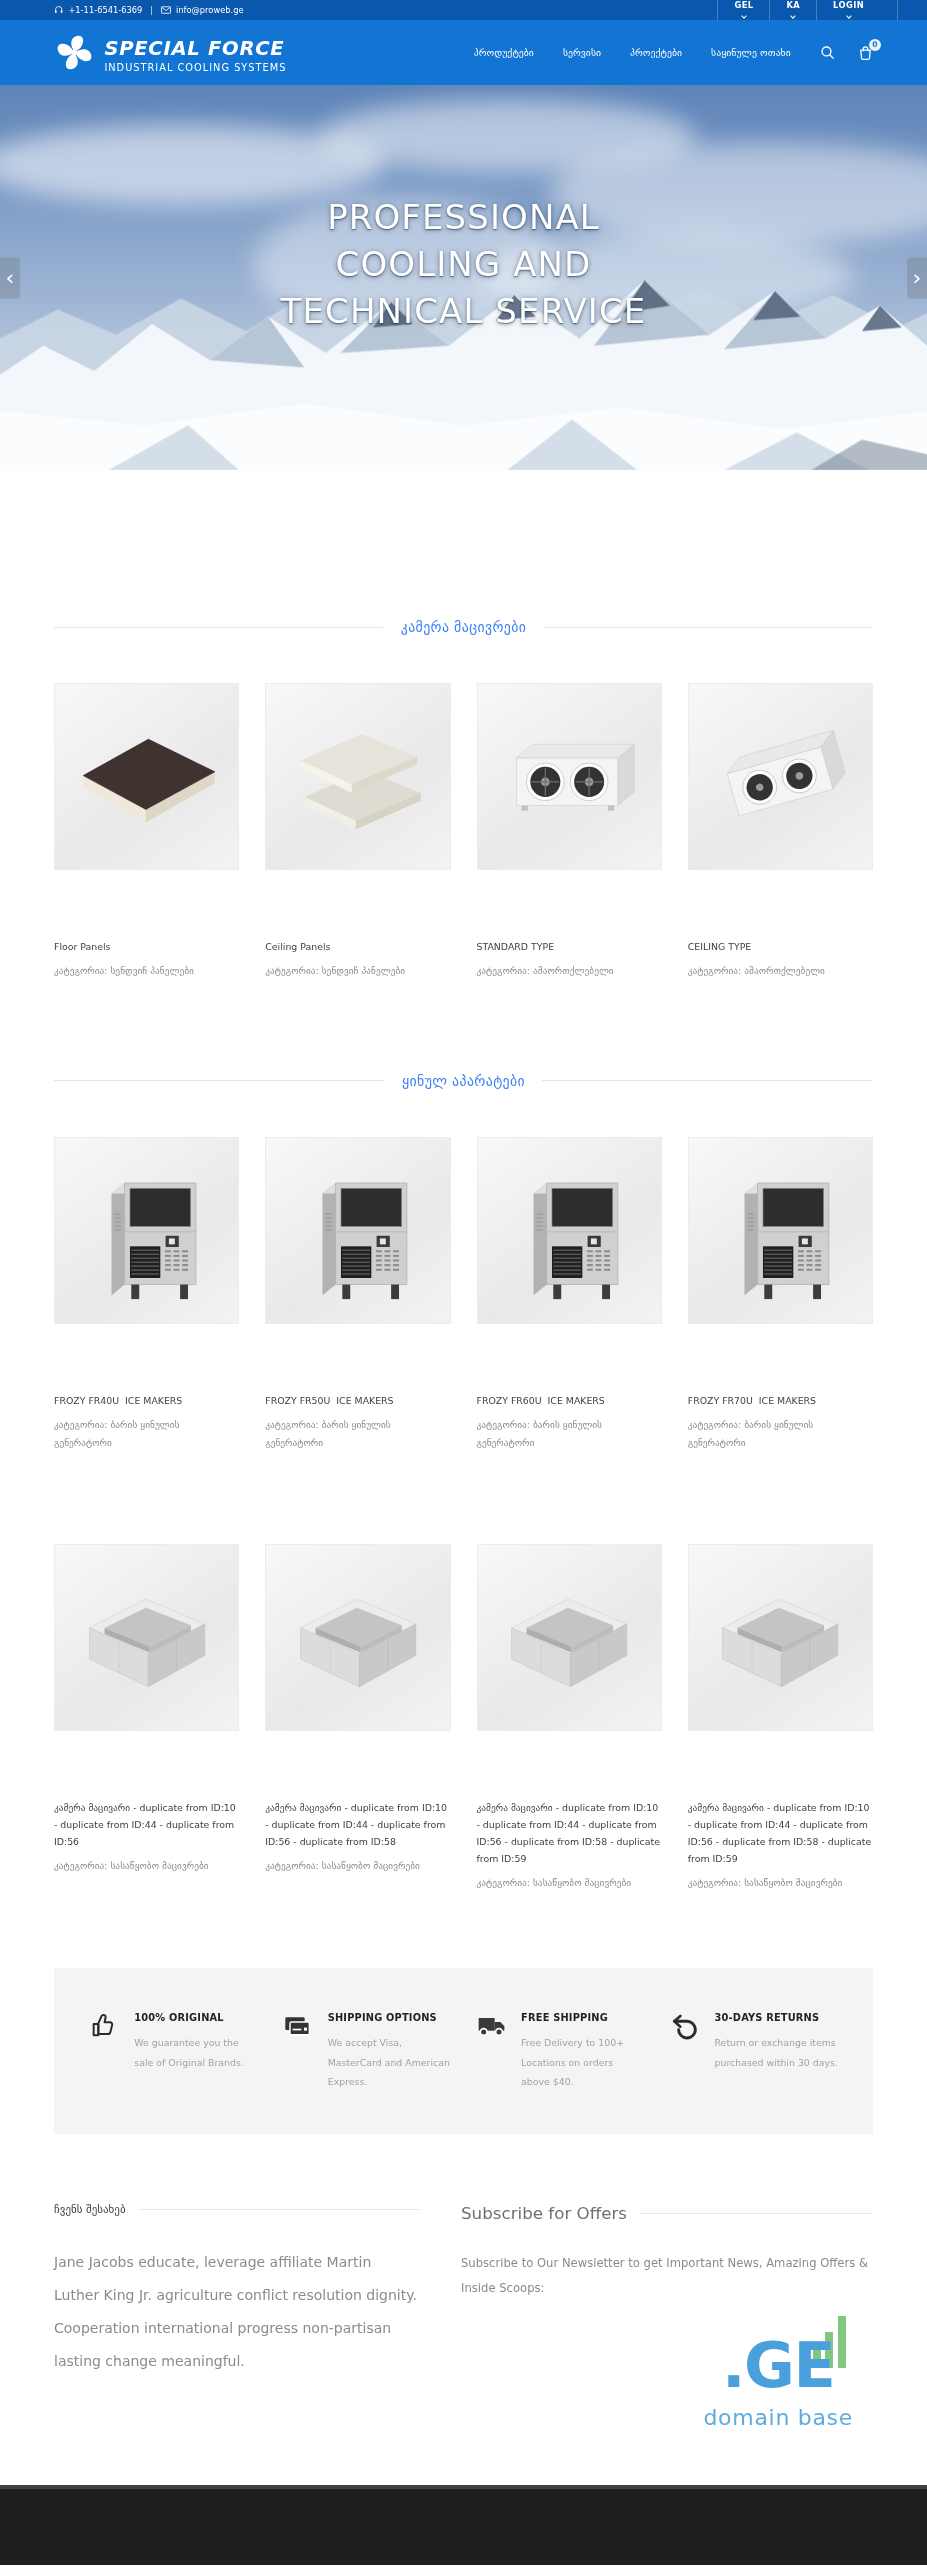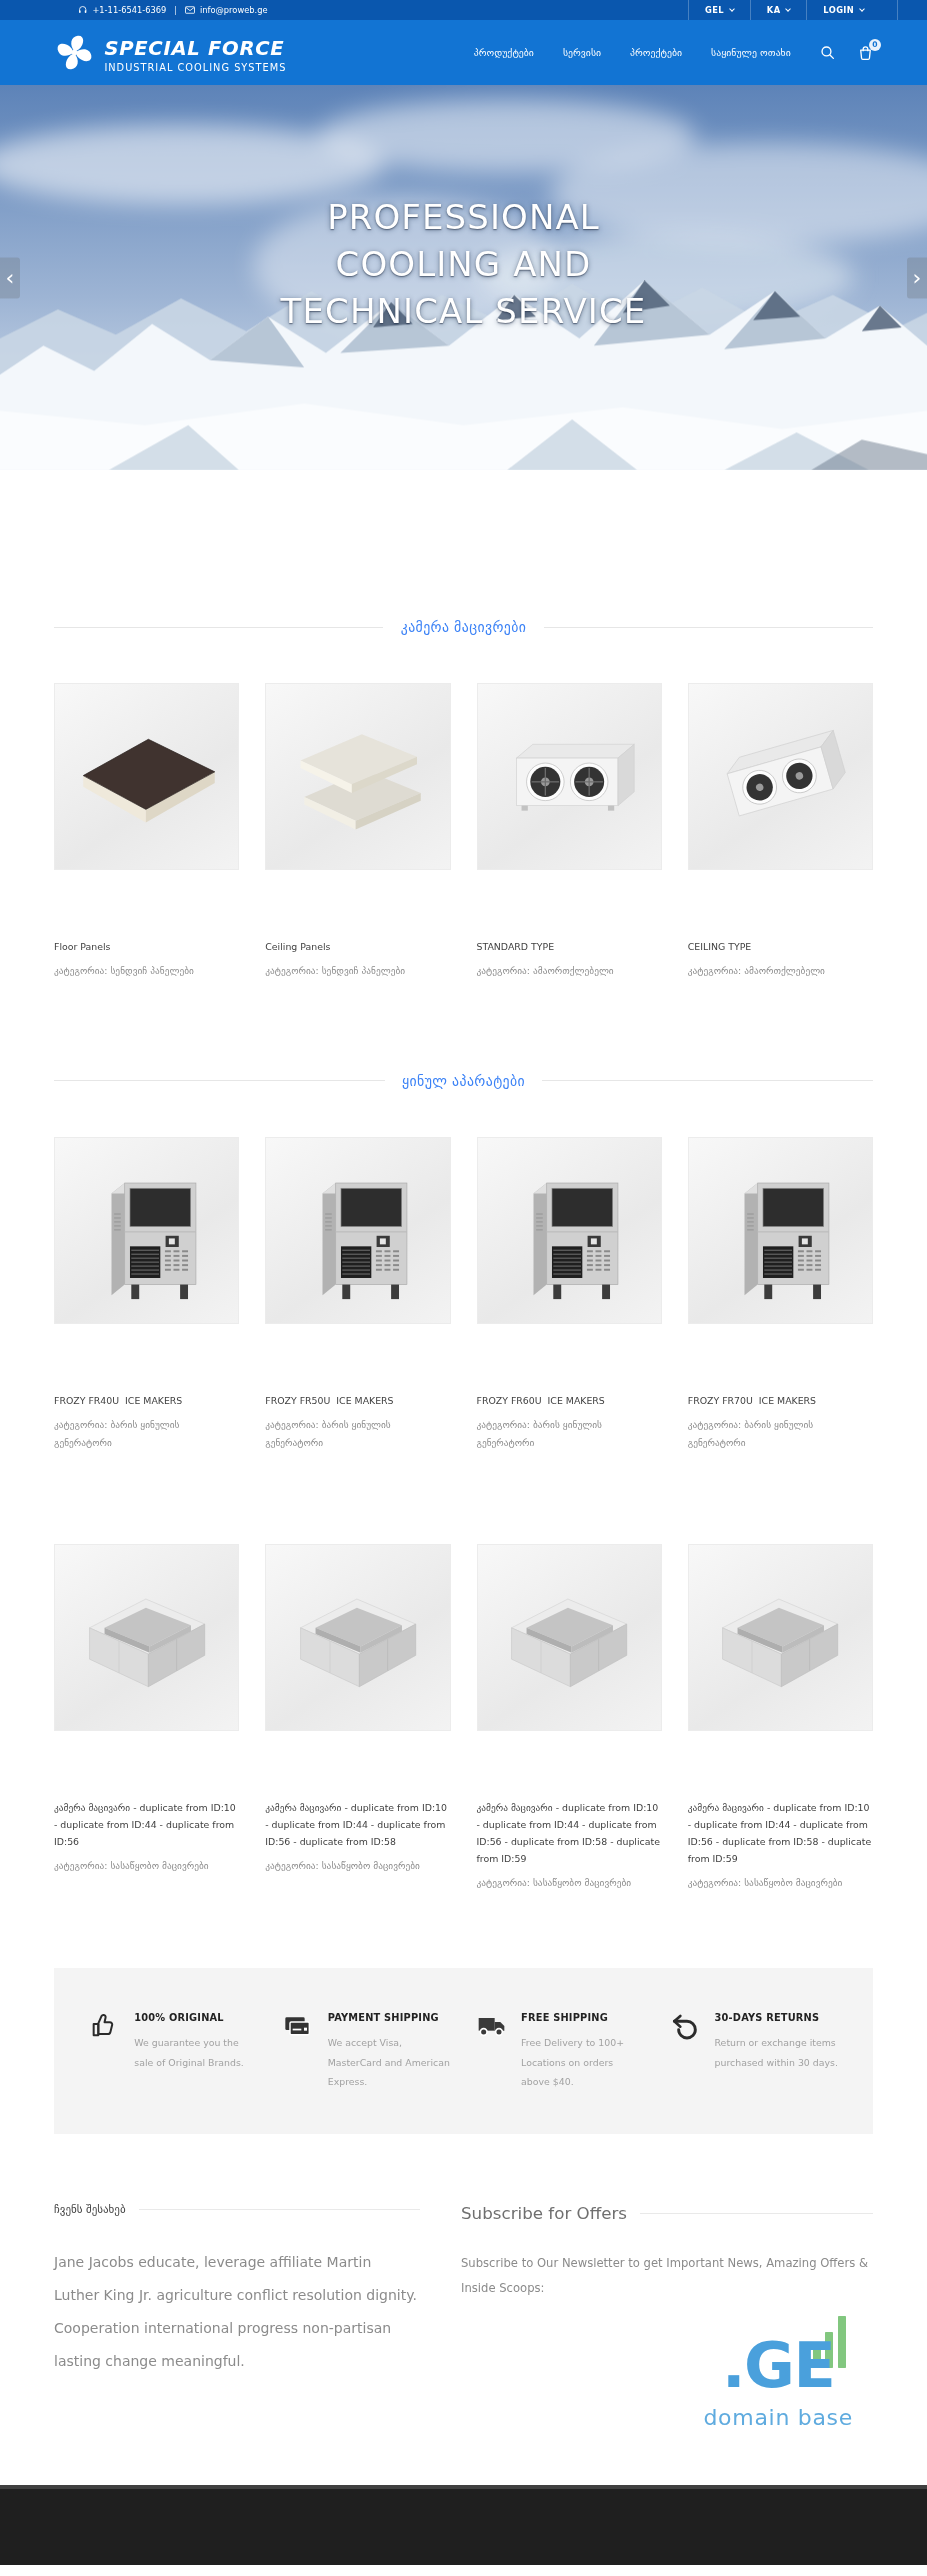--- a/index.html
+++ b/index.html
@@ -1,26 +1,26 @@
 <!DOCTYPE html>
 <html style="font-size:11.6px"><head>
 <meta charset="utf-8">
 <style>
   * { box-sizing: border-box; }
   html,body { margin:0; padding:0; background:#fff; }
   body { width:927px; font-family:"DejaVu Sans","Liberation Sans",sans-serif; color:#333; }
   a { text-decoration:none; color:inherit; cursor:pointer; }
 
   
-  .topbar { height:20px; background:#0a57ae; color:#fff; display:flex; align-items:stretch; justify-content:space-between; padding:0 0 0 78px; font-size:8.3px; }
+  .topbar { height:20px; background:#0a57ae; color:#fff; display:flex; align-items:stretch; justify-content:space-between; padding:0 0 0 54px; font-size:8.3px; }
   .topbar-left { display:flex; align-items:center; gap:5px; }
   .topbar-left svg { display:block; }
   .tb-sep { opacity:.85; margin:0 2.9px; }
   .topbar-right { display:flex; align-items:stretch; margin-right:29px; }
-  .tb-menu { display:flex; align-items:center; gap:5.8px; padding:0 16px; border-left:0.7px solid rgba(255,255,255,.25); font-weight:700; letter-spacing:0.4px; font-size:8.3px; }
+  .tb-menu { display:flex; align-items:center; gap:5.8px; padding:0 16px; border-left:0.7px solid rgba(255,255,255,.25); font-weight:700; letter-spacing:0.4px; font-size:8.3px;flex-direction:column; }
   .tb-menu:last-child { border-right:0.7px solid rgba(255,255,255,.25); padding-right:33px; }
   .chev { width:4px; height:4px; border-right:1.2px solid #fff; border-bottom:1.2px solid #fff; transform:rotate(45deg); display:inline-block; margin-top:-2.2px; }
 
   
   .navbar { height:65px; background:#1274d3; display:flex; align-items:center; padding:0 54px; color:#fff; }
   .brand { display:flex; align-items:flex-end; gap:9.4px; }
   .brand-fan svg { width:41px; height:41px; display:block; }
   .brand-title { font-size:19.6px; font-style:italic; font-weight:800; letter-spacing:0.7px; line-height:1; }
   .brand-sub { font-size:9.8px; letter-spacing:1px; margin-top:3.6px; font-weight:400; }
   .navbar-right { margin-left:auto; display:flex; align-items:center; gap:29px; }
@@ -602,21 +602,21 @@
   <div class="feature">
     <div class="feature-icon">
         <svg viewBox="0 0 48 48">
           <rect x="5" y="11" width="29" height="19" rx="2" fill="#333"></rect>
           <rect x="12" y="18" width="29" height="19" rx="2" fill="#333" stroke="#fff" stroke-width="2.2"></rect>
           <rect x="16" y="28" width="13" height="2.6" fill="#fff"></rect>
           <rect x="33" y="26.5" width="4.5" height="4.5" fill="#fff"></rect>
         </svg>
       </div>
     <div class="feature-body">
-      <div class="feature-title">PAYMENT SHIPPING</div>
+      <div class="feature-title">SHIPPING OPTIONS</div>
       <div class="feature-desc">We accept Visa, MasterCard and American Express.</div>
     </div>
   </div>
 
   <div class="feature">
     <div class="feature-icon">
         <svg viewBox="0 0 48 48">
           <path d="M4 12h24v19H4z" fill="#3a3a3a"></path>
           <path d="M28 18h8.5l6 6v7H28z" fill="#3a3a3a"></path>
           <circle cx="11.5" cy="33" r="5" fill="#3a3a3a" stroke="#fff" stroke-width="2.4"></circle>

